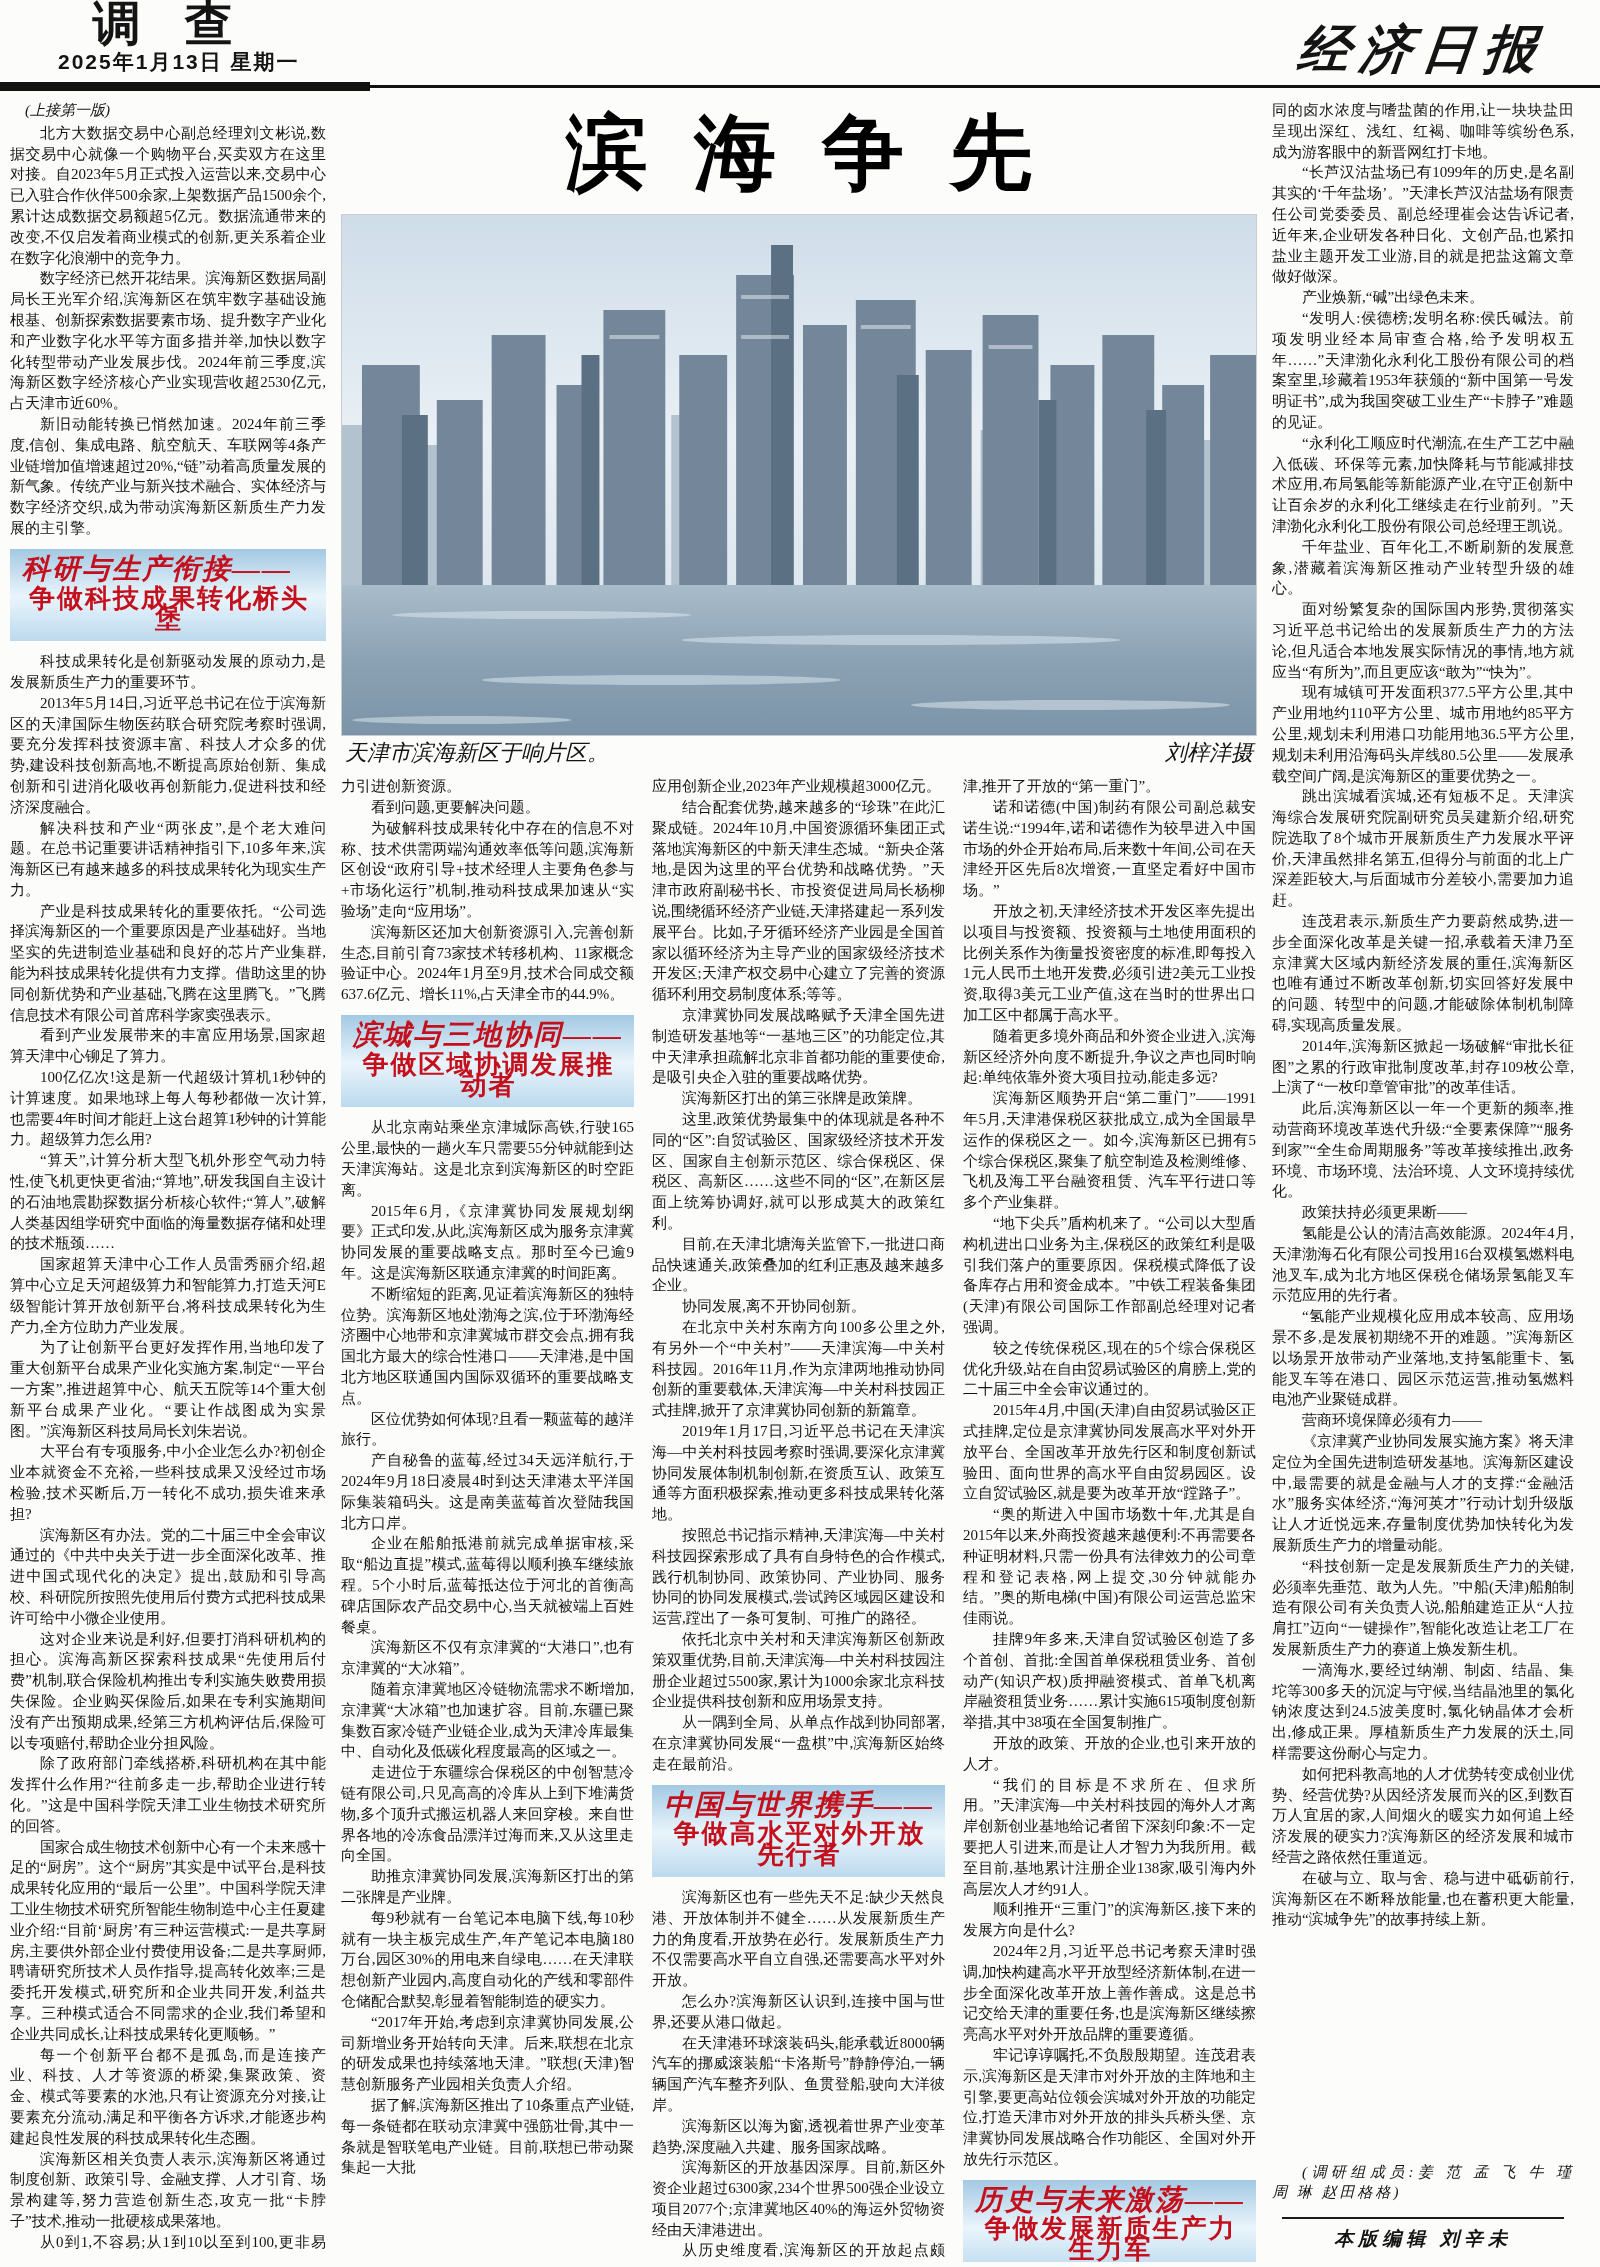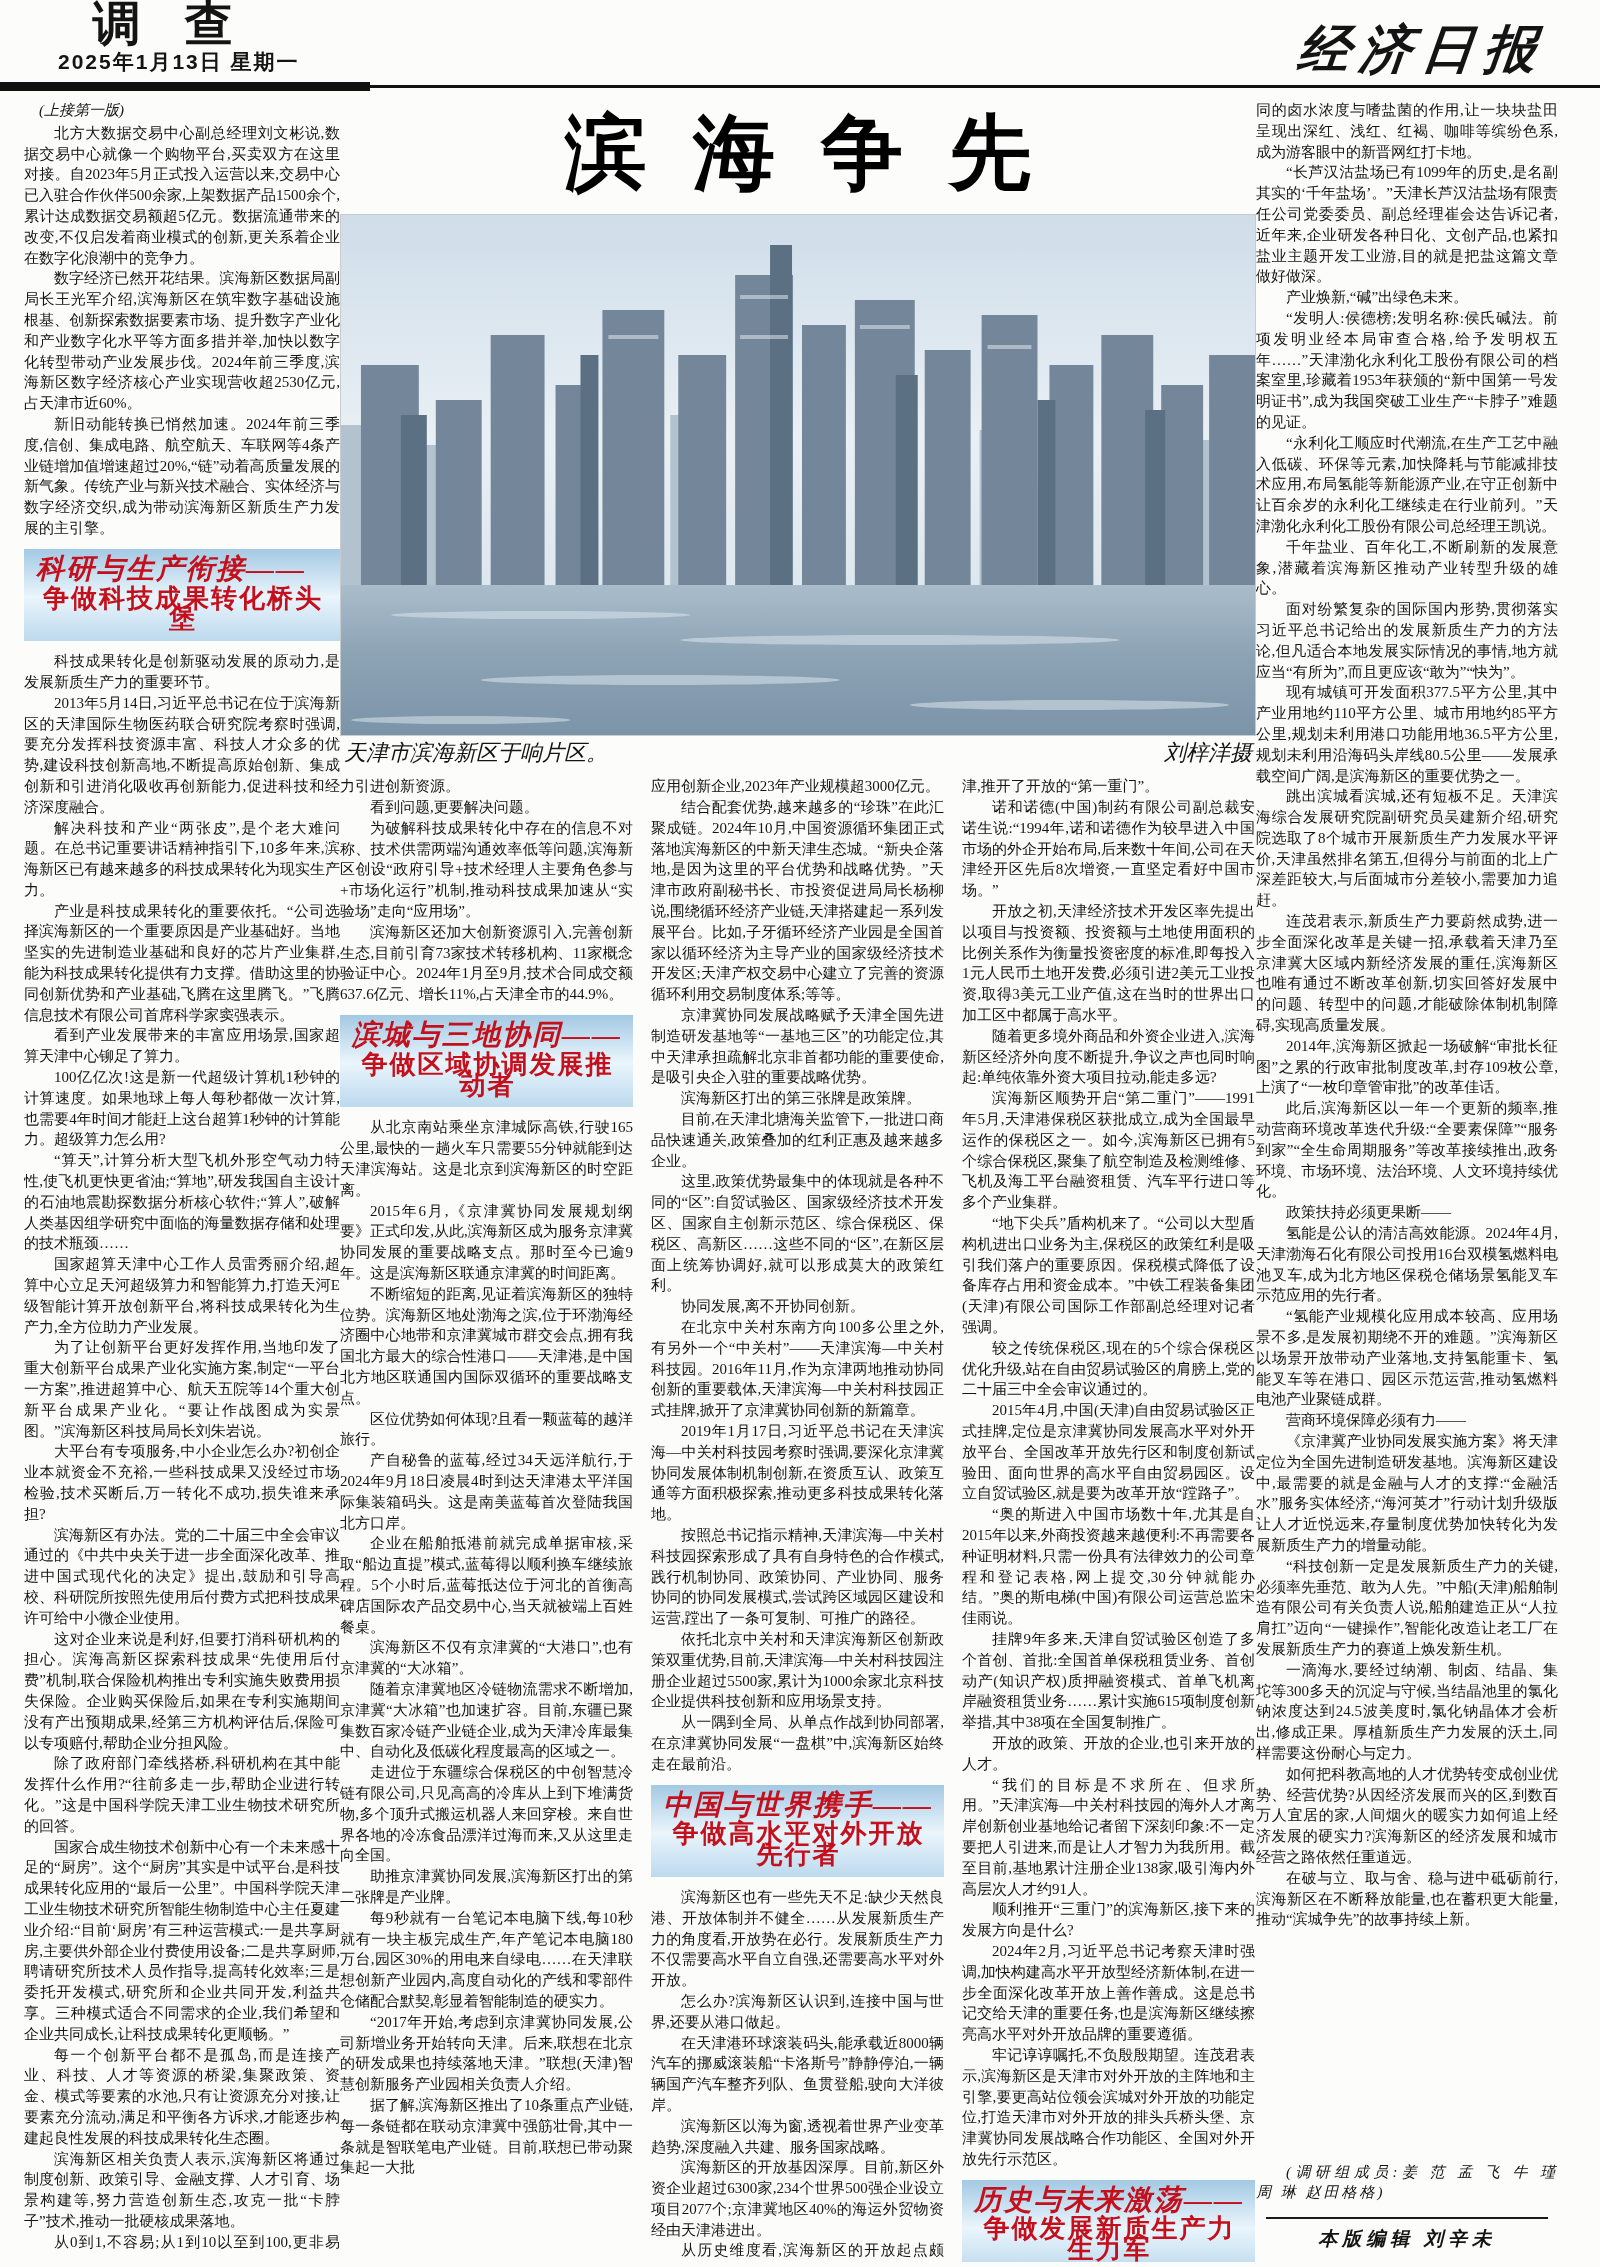--- a/index.html
+++ b/index.html
@@ -9,21 +9,21 @@
   .masthead{display:flex;justify-content:space-between;align-items:flex-end;padding:10px 24px 4px 24px;height:66px;}
   .mh-left{display:flex;align-items:center;flex-direction:column;}
   .page-num{font-family:"Liberation Sans","DejaVu Sans",sans-serif;font-weight:900;font-size:60px;line-height:1;letter-spacing:2px;}
   .section-name{font-weight:900;font-size:48px;line-height:1;margin-left:18px;letter-spacing:16px;}
   .mh-date{font-family:"Liberation Sans",sans-serif;font-size:21px;font-weight:700;margin-left:34px;letter-spacing:2px;}
   .paper-name{font-size:52px;font-weight:900;font-style:italic;letter-spacing:10px;transform:skewX(-6deg);padding-right:30px;line-height:1;}
   .rule-wrap{position:relative;height:10px;margin:2px 0 0 0;}
   .rule-thin{position:absolute;left:0;right:0;top:3px;height:3px;background:#111;}
   .rule-thick{position:absolute;left:0;width:370px;top:0;height:9px;background:#111;}
   
-  .content{display:flex;padding:8px 18px 0 10px;height:2170px;box-sizing:border-box;margin-left:14px;}
+  .content{display:flex;gap:15px;padding:8px 18px 0 10px;height:2170px;box-sizing:border-box;}
   .col{flex:none;overflow:hidden;font-size:15px;line-height:20.8px;text-align:justify;}
   .col p{margin:0;text-indent:2em;}
   .col p.cont{text-indent:0;}
   .col1{width:316px;height:2150px;}
   .col5{width:302px;height:2150px;display:flex;flex-direction:column;}
   .note{font-style:italic;text-indent:1em !important;margin-bottom:2px !important;}
   
   .middle{width:916px;flex:none;display:flex;flex-direction:column;}
   .headline{margin:6px 0 14px 0;text-align:center;font-family:"Liberation Sans","DejaVu Sans",sans-serif;
             font-weight:900;font-size:82px;line-height:1.15;letter-spacing:46px;text-indent:46px;color:#000;}
@@ -201,22 +201,22 @@
               <p>据了解,滨海新区推出了10条重点产业链,每一条链都在联动京津冀中强筋壮骨,其中一条就是智联笔电产业链。目前,联想已带动聚集起一大批</p>
             </div>
         </div>
 
         <div class="col colm">
           <p class="cont">应用创新企业,2023年产业规模超3000亿元。</p>
           <div>
               <p>结合配套优势,越来越多的“珍珠”在此汇聚成链。2024年10月,中国资源循环集团正式落地滨海新区的中新天津生态城。“新央企落地,是因为这里的平台优势和战略优势。”天津市政府副秘书长、市投资促进局局长杨柳说,围绕循环经济产业链,天津搭建起一系列发展平台。比如,子牙循环经济产业园是全国首家以循环经济为主导产业的国家级经济技术开发区;天津产权交易中心建立了完善的资源循环利用交易制度体系;等等。</p>
               <p>京津冀协同发展战略赋予天津全国先进制造研发基地等“一基地三区”的功能定位,其中天津承担疏解北京非首都功能的重要使命,是吸引央企入驻的重要战略优势。</p>
               <p>滨海新区打出的第三张牌是政策牌。</p>
+              <p>这里,政策优势最集中的体现就是各种不同的“区”:自贸试验区、国家级经济技术开发区、国家自主创新示范区、综合保税区、保税区、高新区……这些不同的“区”,在新区层面上统筹协调好,就可以形成莫大的政策红利。</p>
               <p>目前,在天津北塘海关监管下,一批进口商品快速通关,政策叠加的红利正惠及越来越多企业。</p>
-              <p>这里,政策优势最集中的体现就是各种不同的“区”:自贸试验区、国家级经济技术开发区、国家自主创新示范区、综合保税区、保税区、高新区……这些不同的“区”,在新区层面上统筹协调好,就可以形成莫大的政策红利。</p>
               <p>协同发展,离不开协同创新。</p>
               <p>在北京中关村东南方向100多公里之外,有另外一个“中关村”——天津滨海—中关村科技园。2016年11月,作为京津两地推动协同创新的重要载体,天津滨海—中关村科技园正式挂牌,掀开了京津冀协同创新的新篇章。</p>
               <p>2019年1月17日,习近平总书记在天津滨海—中关村科技园考察时强调,要深化京津冀协同发展体制机制创新,在资质互认、政策互通等方面积极探索,推动更多科技成果转化落地。</p>
               <p>按照总书记指示精神,天津滨海—中关村科技园探索形成了具有自身特色的合作模式,践行机制协同、政策协同、产业协同、服务协同的协同发展模式,尝试跨区域园区建设和运营,蹚出了一条可复制、可推广的路径。</p>
               <p>依托北京中关村和天津滨海新区创新政策双重优势,目前,天津滨海—中关村科技园注册企业超过5500家,累计为1000余家北京科技企业提供科技创新和应用场景支持。</p>
               <p>从一隅到全局、从单点作战到协同部署,在京津冀协同发展“一盘棋”中,滨海新区始终走在最前沿。</p>
             </div>
           <div class="subhead">
             <div class="kicker">中国与世界携手——</div>
             <div class="htitle">争做高水平对外开放先行者</div>

